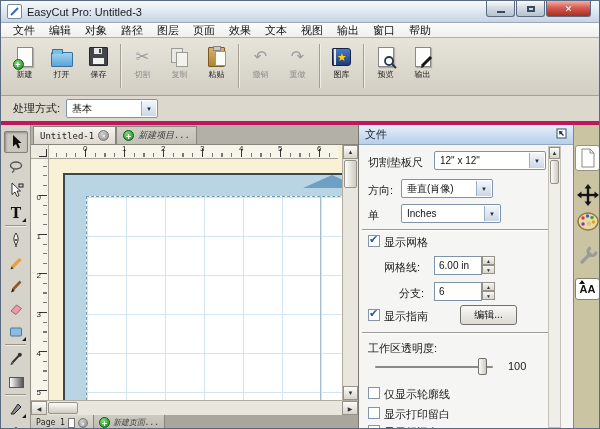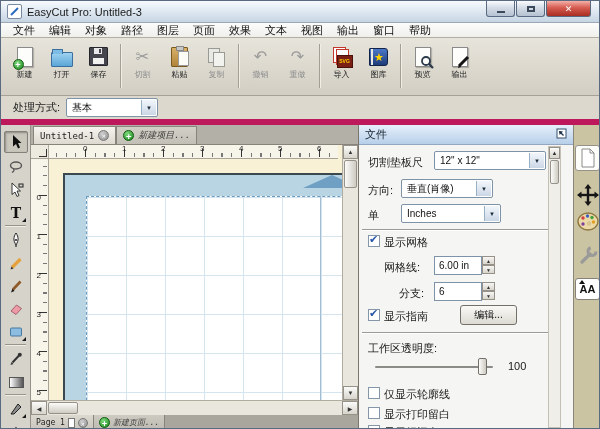--- a/index.html
+++ b/index.html
@@ -52,21 +52,21 @@
   .traceic{position:relative;width:20px;height:14px;background:linear-gradient(#cfe6f2 55%,#8cc068 55%);border:1px solid #6a6a66;margin-top:4px}
   .traceic:before{content:"";position:absolute;left:2px;top:3px;right:2px;height:0;border-top:1px solid #444;transform:rotate(-14deg)}
   .bookic{position:relative;width:17px;height:16px;background:linear-gradient(#4a78c8,#1e3c78);border:1px solid #13244a;border-radius:1px 3px 3px 1px}
   .bookic .spine{position:absolute;left:1px;top:0;bottom:0;width:2px;background:#e8e8e0}
   .bookic .star{position:absolute;left:4px;top:0px;color:#ffd200;font-size:11px;line-height:16px}
   .magwrap{position:relative}
   .mag{position:absolute;right:-4px;bottom:-3px}
   .penwrap{position:relative}
 
   
-  .optrow{position:absolute;top:95px;left:0;right:0;height:29px;background:#dcd8cd;border-bottom:6px solid #be185d;display:flex;align-items:center;padding-left:12px;box-sizing:border-box}
+  .optrow{position:absolute;top:95px;left:0;right:0;height:29px;background:#dcd8cd;border-bottom:4px solid #be185d;display:flex;align-items:center;padding-left:12px;box-sizing:border-box}
   .optlabel{font-size:11px;color:#1a1a1a;margin-right:6px}
   .ddbox{position:relative;height:19px;background:#fff;border:1px solid #7e93a8;border-radius:2px;font-size:10px;color:#111;display:flex;align-items:center;padding-left:5px;box-sizing:border-box}
   .ddbox .da{position:absolute;right:1px;top:1px;bottom:1px;width:14px;background:linear-gradient(#f2f6fb,#cbd7e6);border-left:1px solid #9ab0c4;display:flex;align-items:center;justify-content:center;font-size:6px;color:#1a2a3a}
 
   
   .main{position:absolute;top:124px;left:0;right:0;bottom:0}
 
   
   .toolscol{position:absolute;left:0;top:0;width:30px;bottom:0;background:#d6d3ca;border-right:1px solid #96928a;box-sizing:border-box}
   .tool{position:absolute;left:3px;width:24px;height:22px;display:flex;align-items:center;justify-content:center}
@@ -213,62 +213,52 @@
         </div>
       <div class="lb">保存</div>
     </div>
     <div class="tsep"></div>
     <div class="tbtn dis">
       <div class="ic">
           <span class="gl16 gray">✂</span>
         </div>
       <div class="lb">切割</div>
     </div>
+    <div class="tbtn dis">
+      <div class="ic">
+          <span class="copyic">
+            <span class="p1"></span>
+            <span class="p2"></span>
+          </span>
+        </div>
+      <div class="lb">复制</div>
+    </div>
     <div class="tbtn">
       <div class="ic">
           <span class="pasteic">
             <span class="clip"></span>
             <span class="sheet"></span>
           </span>
         </div>
       <div class="lb">粘贴</div>
     </div>
-    <div class="tbtn dis">
-      <div class="ic">
-          <span class="copyic">
-            <span class="p1"></span>
-            <span class="p2"></span>
-          </span>
-        </div>
-      <div class="lb">复制</div>
-    </div>
     <div class="tsep"></div>
     <div class="tbtn dis">
       <div class="ic">
           <span class="gl16 gray">↶</span>
         </div>
       <div class="lb">撤销</div>
     </div>
     <div class="tbtn dis">
       <div class="ic">
           <span class="gl16 gray">↷</span>
         </div>
       <div class="lb">重做</div>
     </div>
     <div class="tsep"></div>
-    <div class="tbtn">
-      <div class="ic">
-          <span class="importic">
-            <span class="r1"></span>
-            <span class="r2"></span>
-            <span class="badge">SVG</span>
-          </span>
-        </div>
-      <div class="lb">导入</div>
-    </div>
     <div class="tbtn">
       <div class="ic">
           <span class="bookic">
             <span class="spine"></span>
             <span class="star">★</span>
           </span>
         </div>
       <div class="lb">图库</div>
     </div>
     <div class="tsep"></div>

